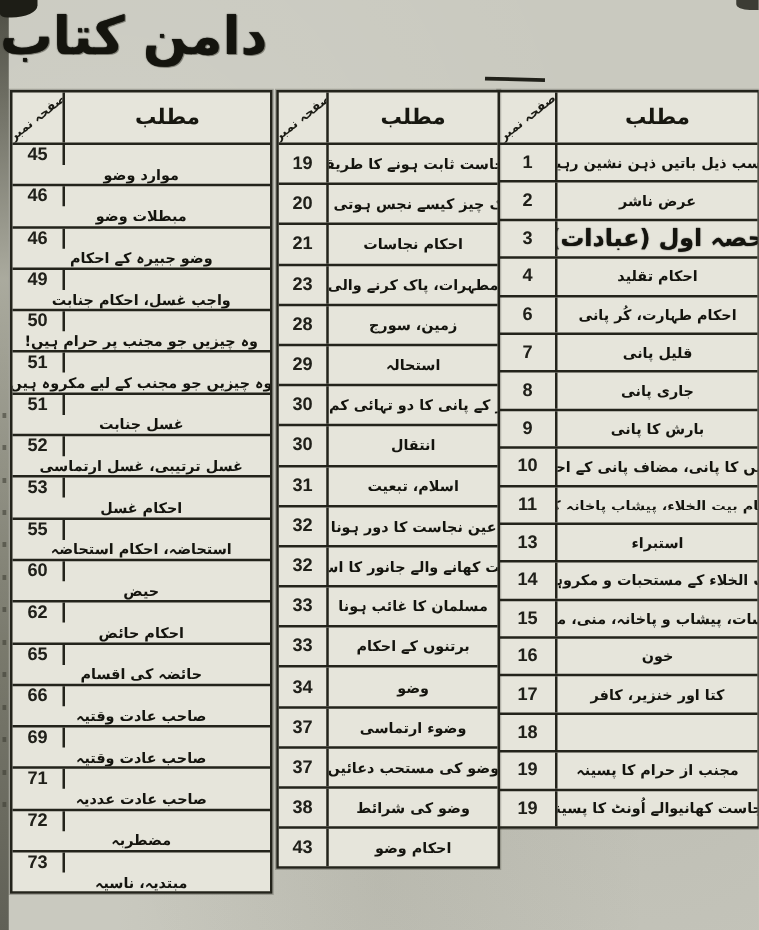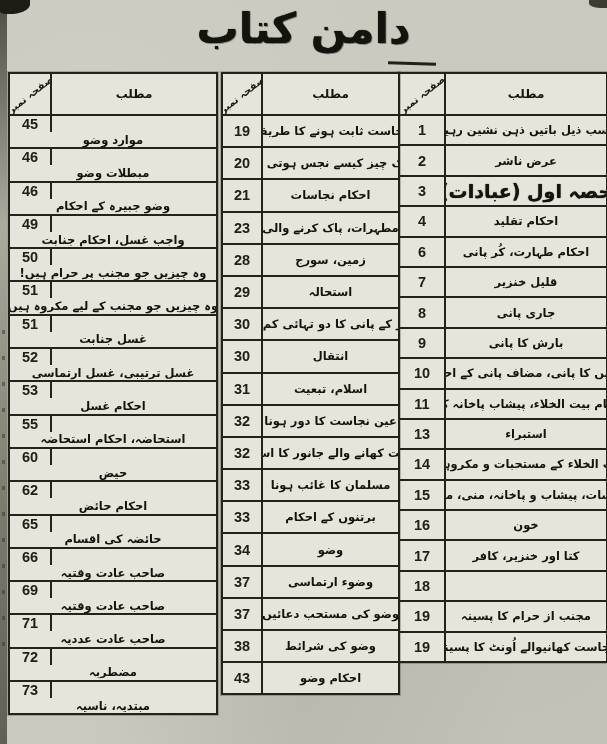--- a/index.html
+++ b/index.html
@@ -15,38 +15,38 @@
   
   .edge-strip{position:absolute;left:0;top:0;width:7px;height:744px;
     background:linear-gradient(180deg, rgba(35,35,25,0.75), rgba(90,90,70,0.30) 30%, rgba(55,55,40,0.55) 70%, rgba(40,40,30,0.65));}
   .corner-blob{position:absolute;left:0;top:0;width:30px;height:14px;background:#1d1d16;border-radius:0 0 70% 20%;}
   .corner-mark-right{position:absolute;right:0;top:0;width:18px;height:8px;background:rgba(25,25,18,0.8);border-radius:0 0 0 60%;}
   .title-dash{position:absolute;left:388px;top:62px;width:48px;height:3px;background:#21211a;transform:rotate(1.5deg);}
   .dot-strip{position:absolute;left:2px;top:330px;width:3px;height:330px;
     background:repeating-linear-gradient(180deg,#3a3a30 0 4px, transparent 4px 26px);opacity:.55;}
 
   .page-title{
-    position:absolute;top:4px;left:0;width:100%;text-align:center;
+    position:absolute;top:4px;left:0;width:100%;text-align:left;
     font-size:42px;font-weight:bold;color:#14140e;direction:rtl;
     text-shadow:0 0 1px #14140e, 1px 1px 0 rgba(20,20,10,0.35);
     letter-spacing:-1px;
   }
 
   .group{
     position:absolute;top:72px;
     border:2px solid #23231b;
     background:#e6e5db;
     display:flex;flex-direction:column;
     box-shadow:0 0 0 1px rgba(35,35,27,0.25);
   }
   .hdr{display:flex;border-bottom:2px solid #23231b;height:40px;flex:none;}
   .hnum{display:flex;align-items:center;justify-content:center;border-right:2px solid #23231b;flex:none;overflow:hidden;}
   .hnum span{transform:rotate(-38deg);font-size:10px;font-weight:bold;color:#1b1b14;white-space:nowrap;direction:rtl;}
   .htopic{flex:1;display:flex;align-items:center;justify-content:center;
-    font-size:12px;font-weight:bold;color:#171710;direction:rtl;}
+    font-size:17px;font-weight:bold;color:#171710;direction:rtl;}
   .rows{display:flex;flex-direction:column;flex:1;}
   .row{display:flex;border-bottom:2px solid #23231b;flex:none;}
   .row:last-child{border-bottom:none;}
   .cell{display:flex;align-items:center;justify-content:center;overflow:hidden;}
   .cell.num{border-right:2px solid #23231b;flex:none;
     font-family:"Liberation Sans","DejaVu Sans",sans-serif;
     font-size:14.5px;font-weight:bold;color:#20201a;}
   .cell.topic{flex:1;direction:rtl;font-size:11.5px;font-weight:bold;color:#14140e;
     white-space:nowrap;padding:0 3px;}
   .row.bold .cell.topic{font-size:19px;font-weight:900;text-shadow:0 0 1px #000;}
@@ -96,21 +96,21 @@
       <div class="row">
         <div class="cell num">4</div>
         <div class="cell topic" dir="rtl">احکام تقلید</div>
       </div>
       <div class="row">
         <div class="cell num">6</div>
         <div class="cell topic" dir="rtl">احکام طہارت، کُر پانی</div>
       </div>
       <div class="row">
         <div class="cell num">7</div>
-        <div class="cell topic" dir="rtl">قلیل خنزیر</div>
+        <div class="cell topic" dir="rtl">قلیل پانی</div>
       </div>
       <div class="row">
         <div class="cell num">8</div>
         <div class="cell topic" dir="rtl">جاری پانی</div>
       </div>
       <div class="row">
         <div class="cell num">9</div>
         <div class="cell topic" dir="rtl">بارش کا پانی</div>
       </div>
       <div class="row">

